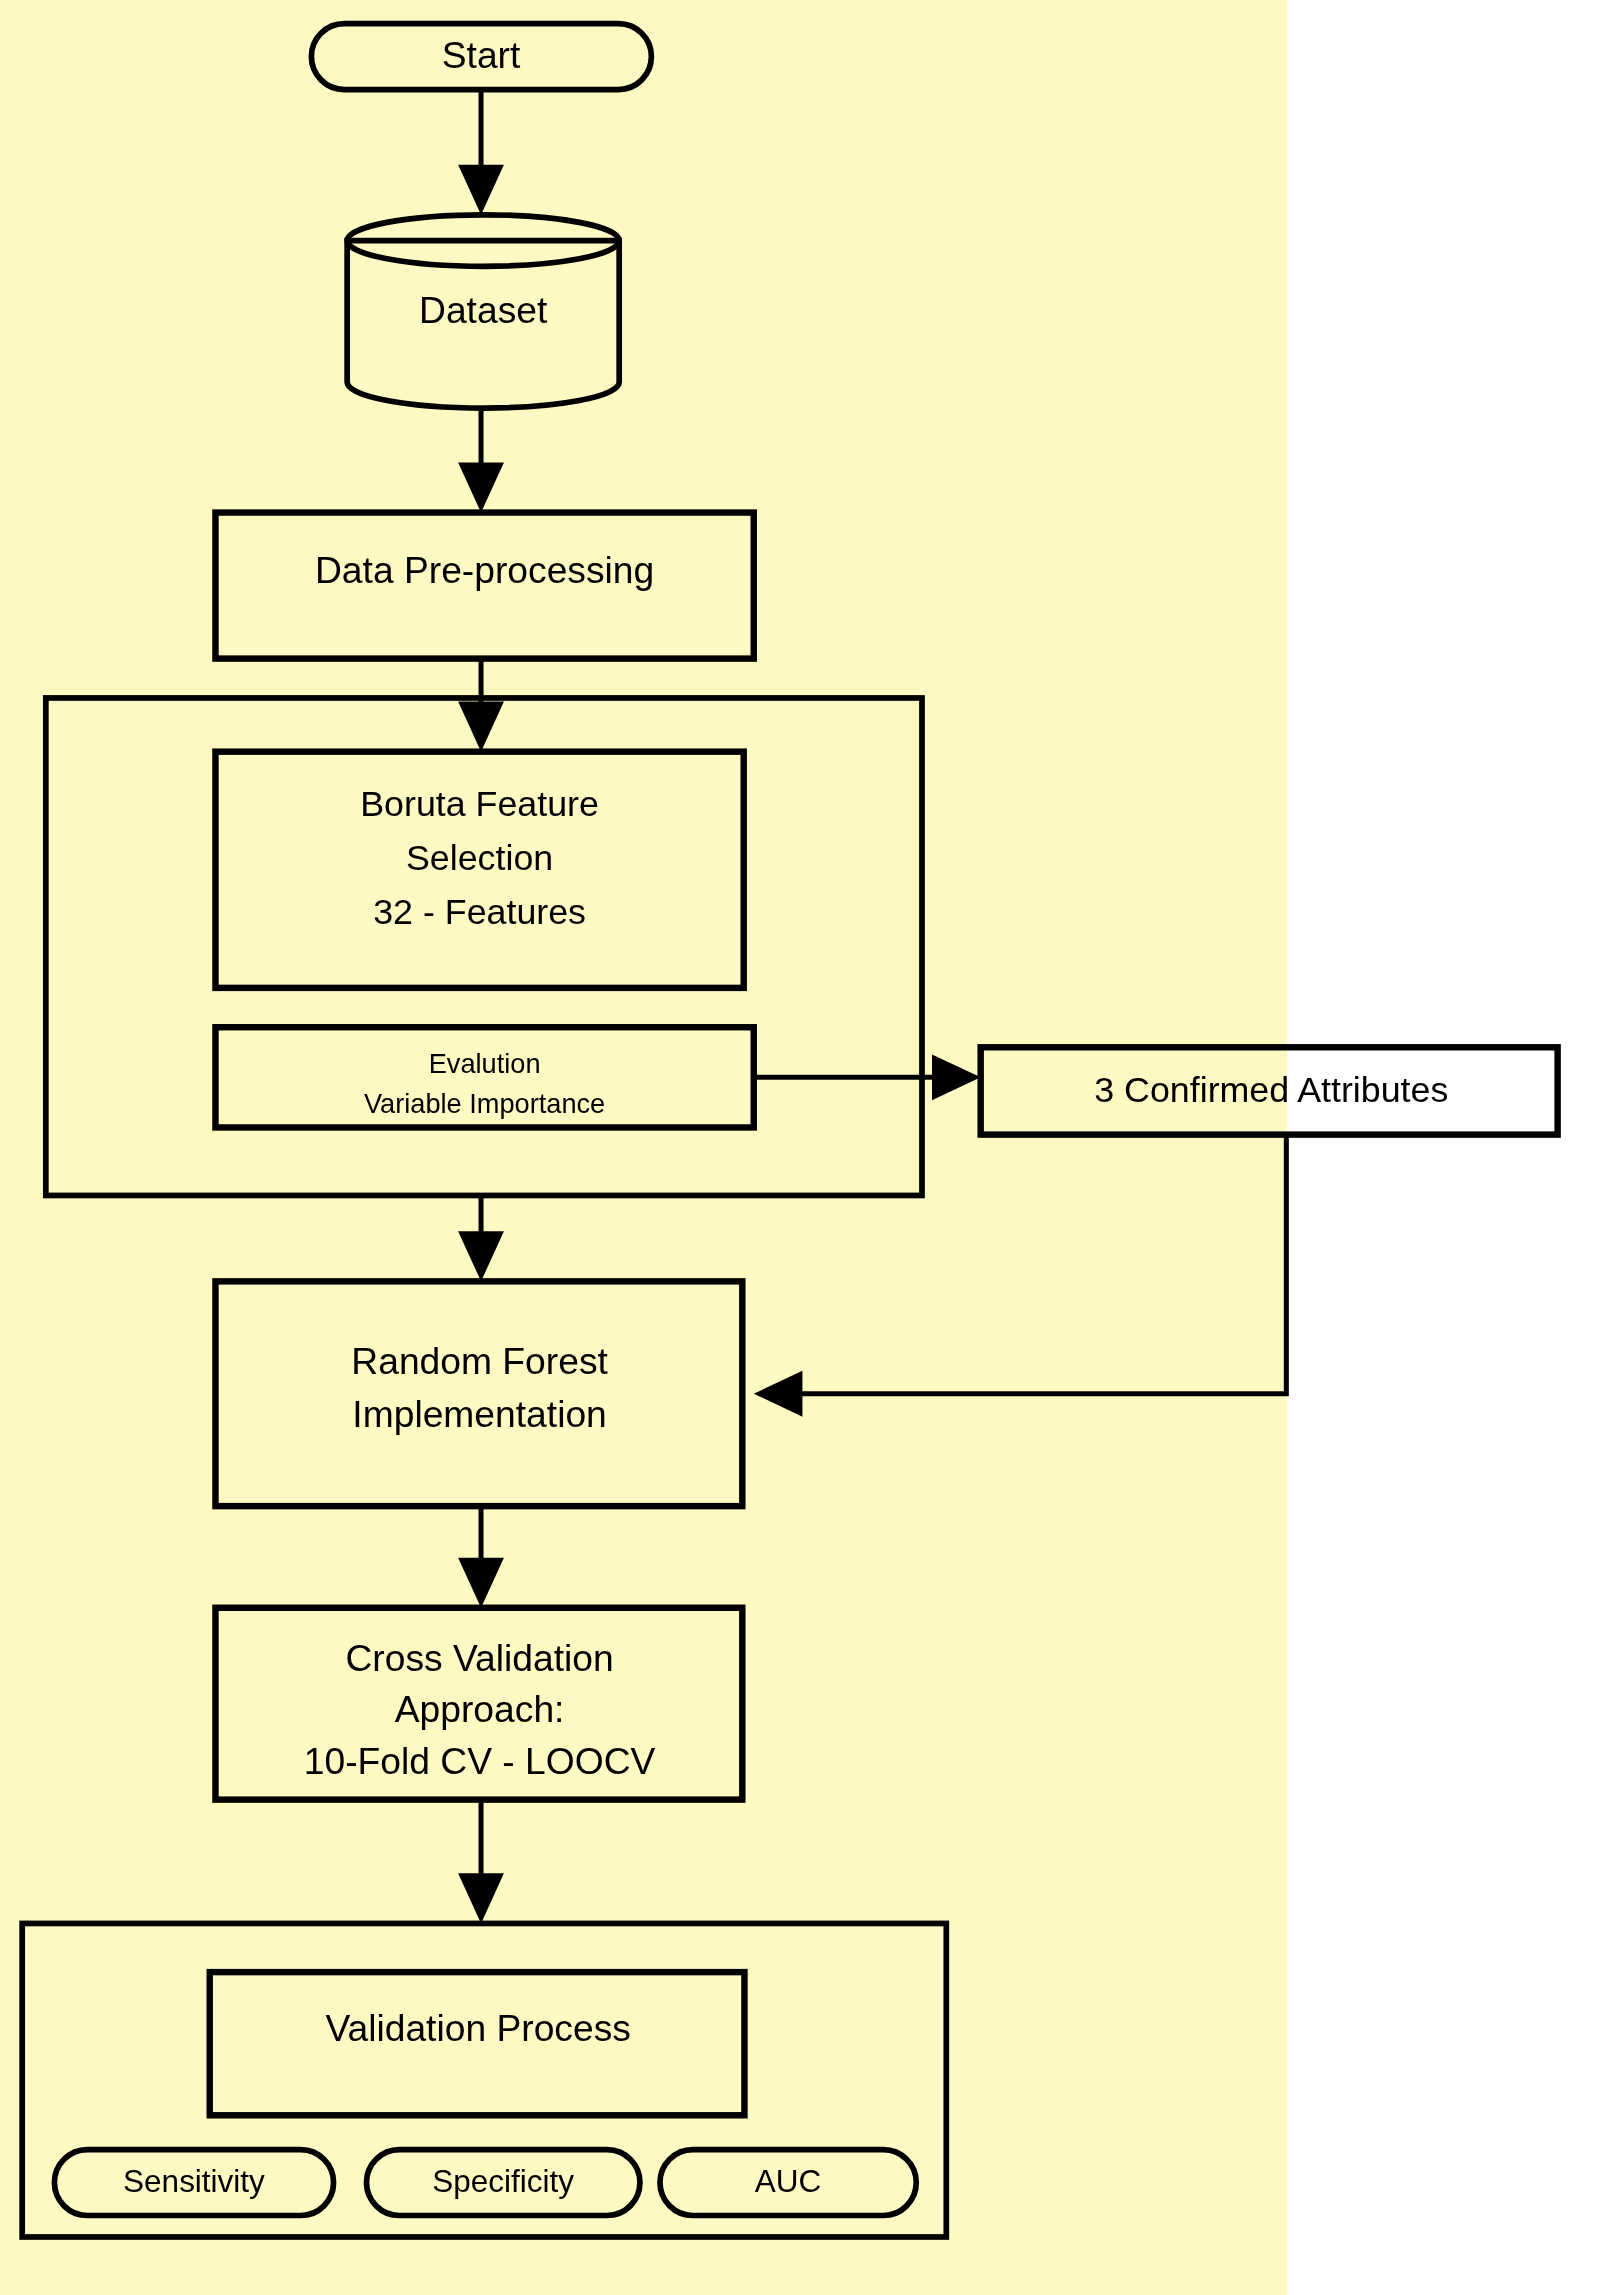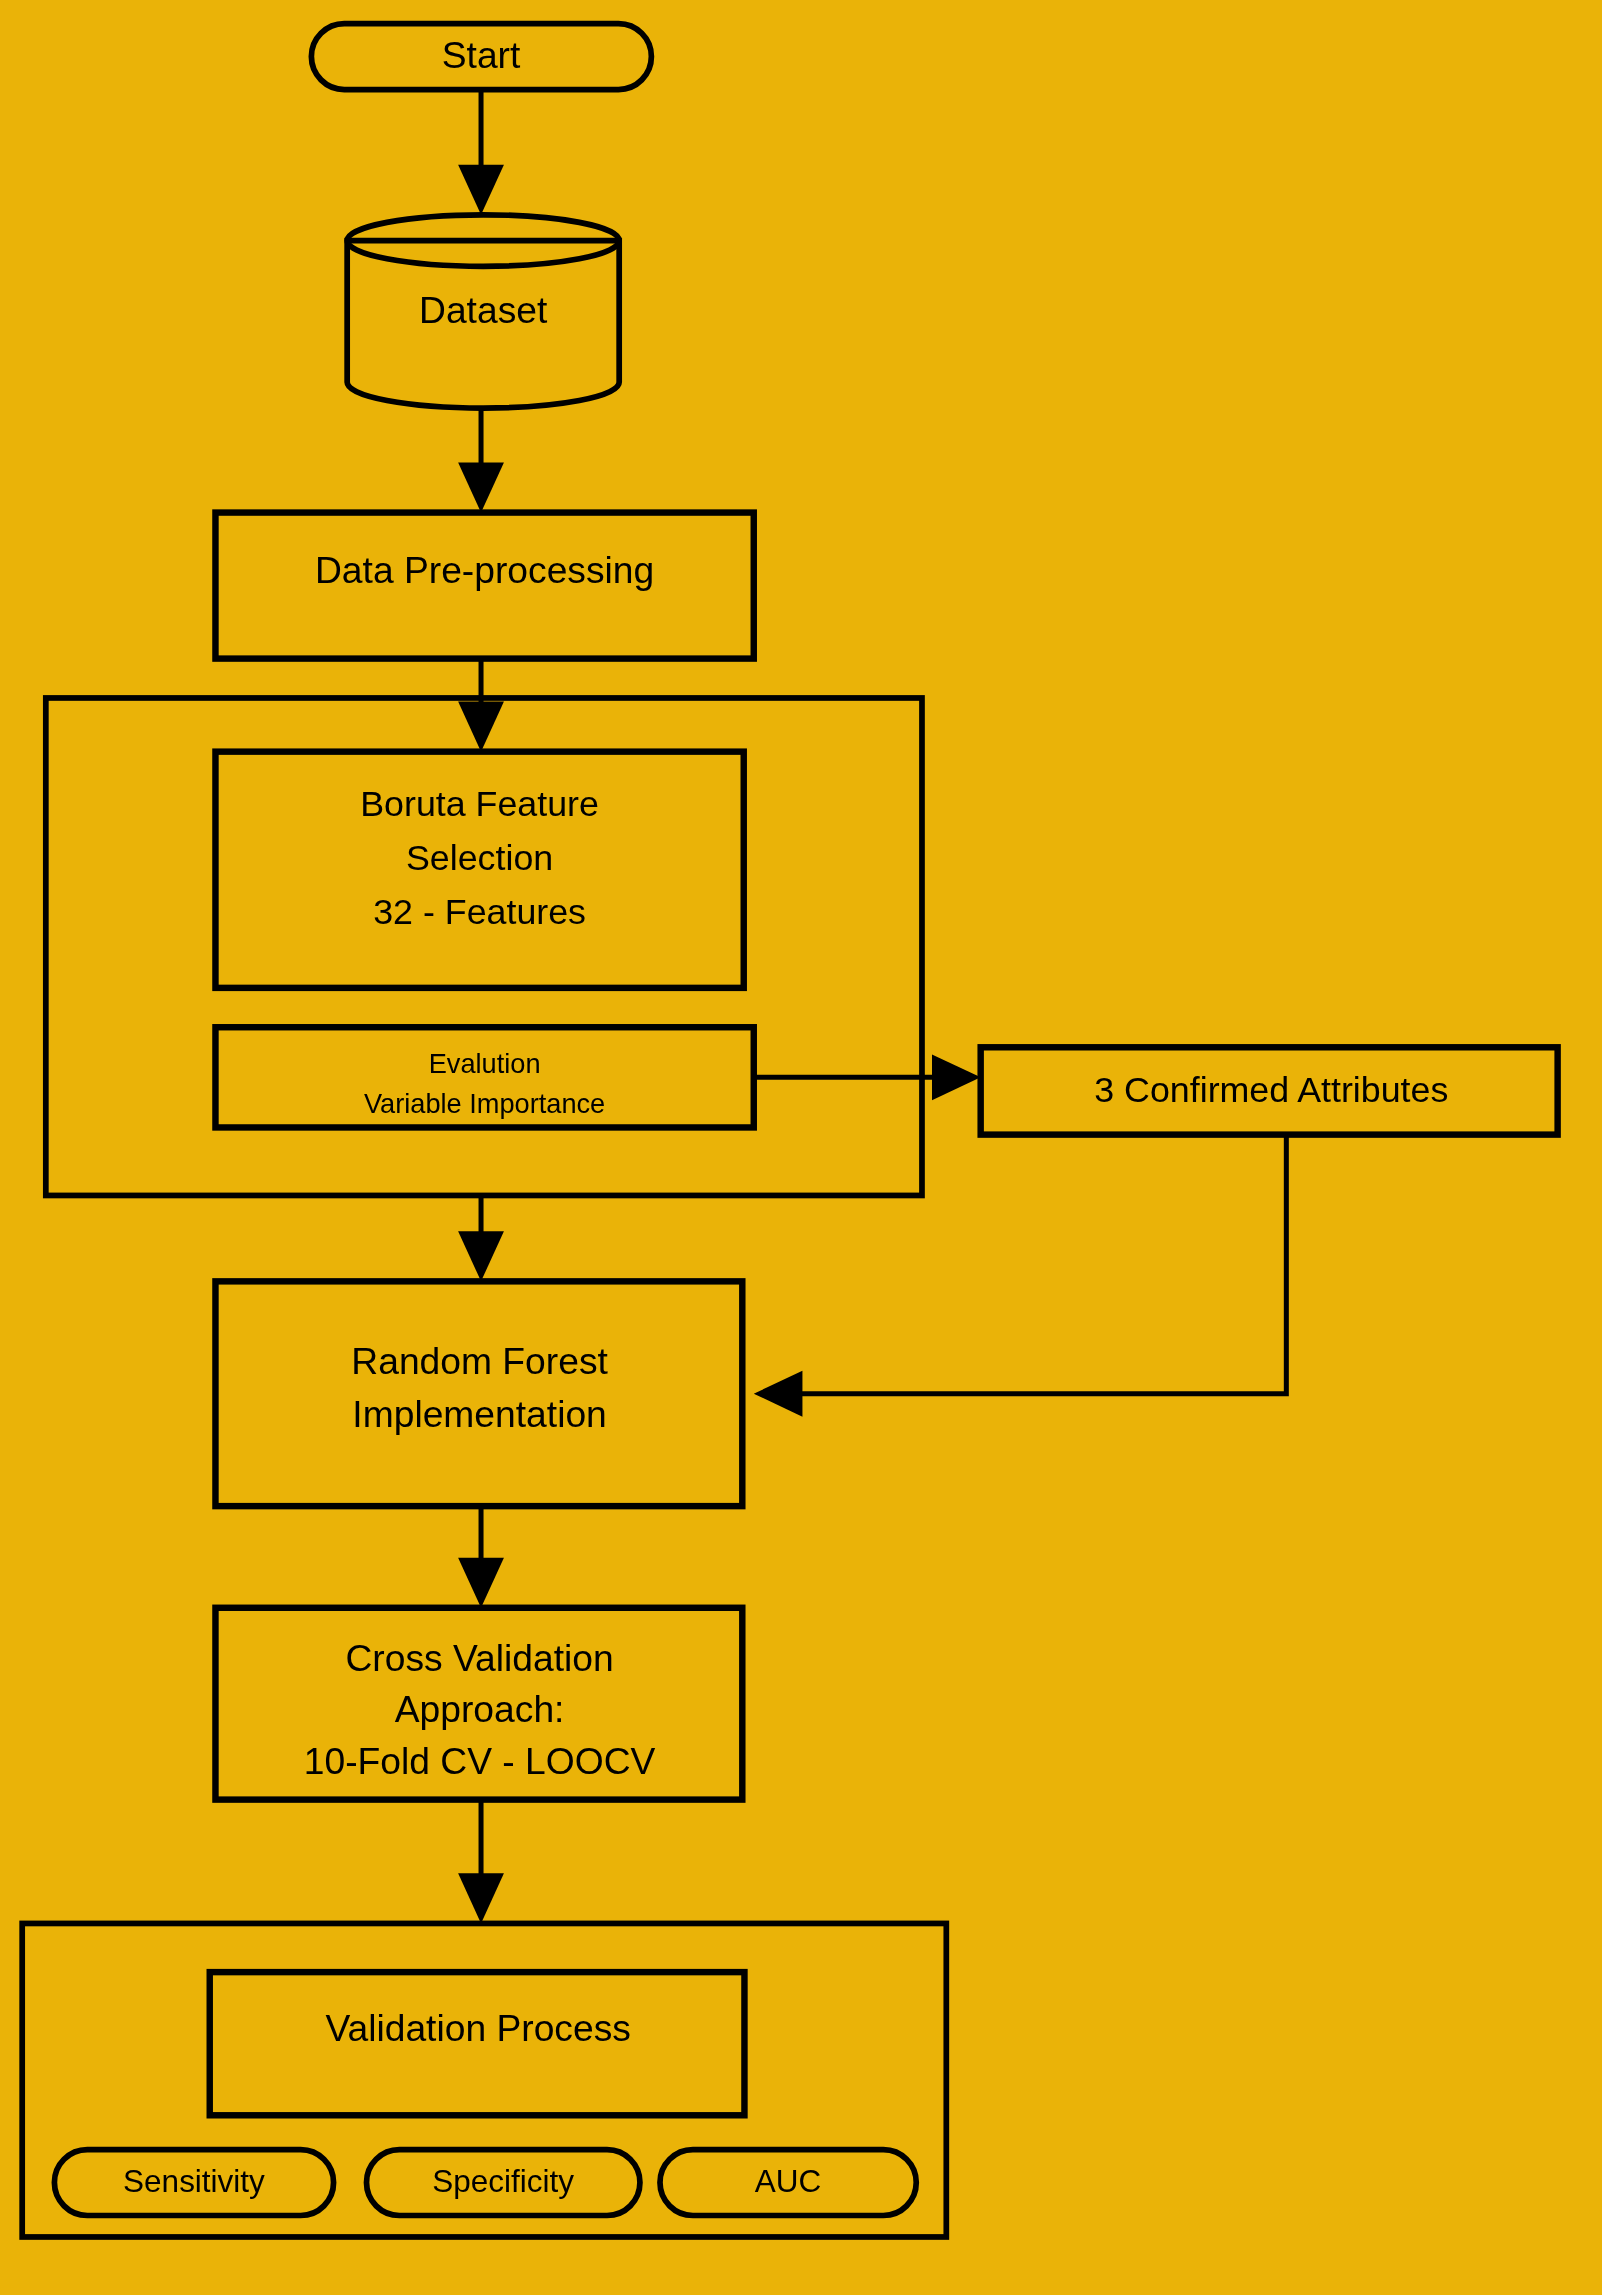--- a/index.html
+++ b/index.html
@@ -8,23 +8,23 @@
     background: #ffffff;
   }
   body {
     width: 1602px;
     height: 2295px;
     font-family: "Liberation Sans", sans-serif;
     overflow: hidden;
   }
   #flowchart-root {
     position: relative;
-    width: 1602px;
+    width: 1287px;
     height: 2295px;
-    background: #eab308;
+    background: #fef9c3;
   }
   svg.chart-svg {
     display: block;
     width: 1602px;
     height: 2295px;
   }
   .shape-fill { fill: #ffffff; }
   .shape-stroke {
     stroke: #000000;
     fill: none;

